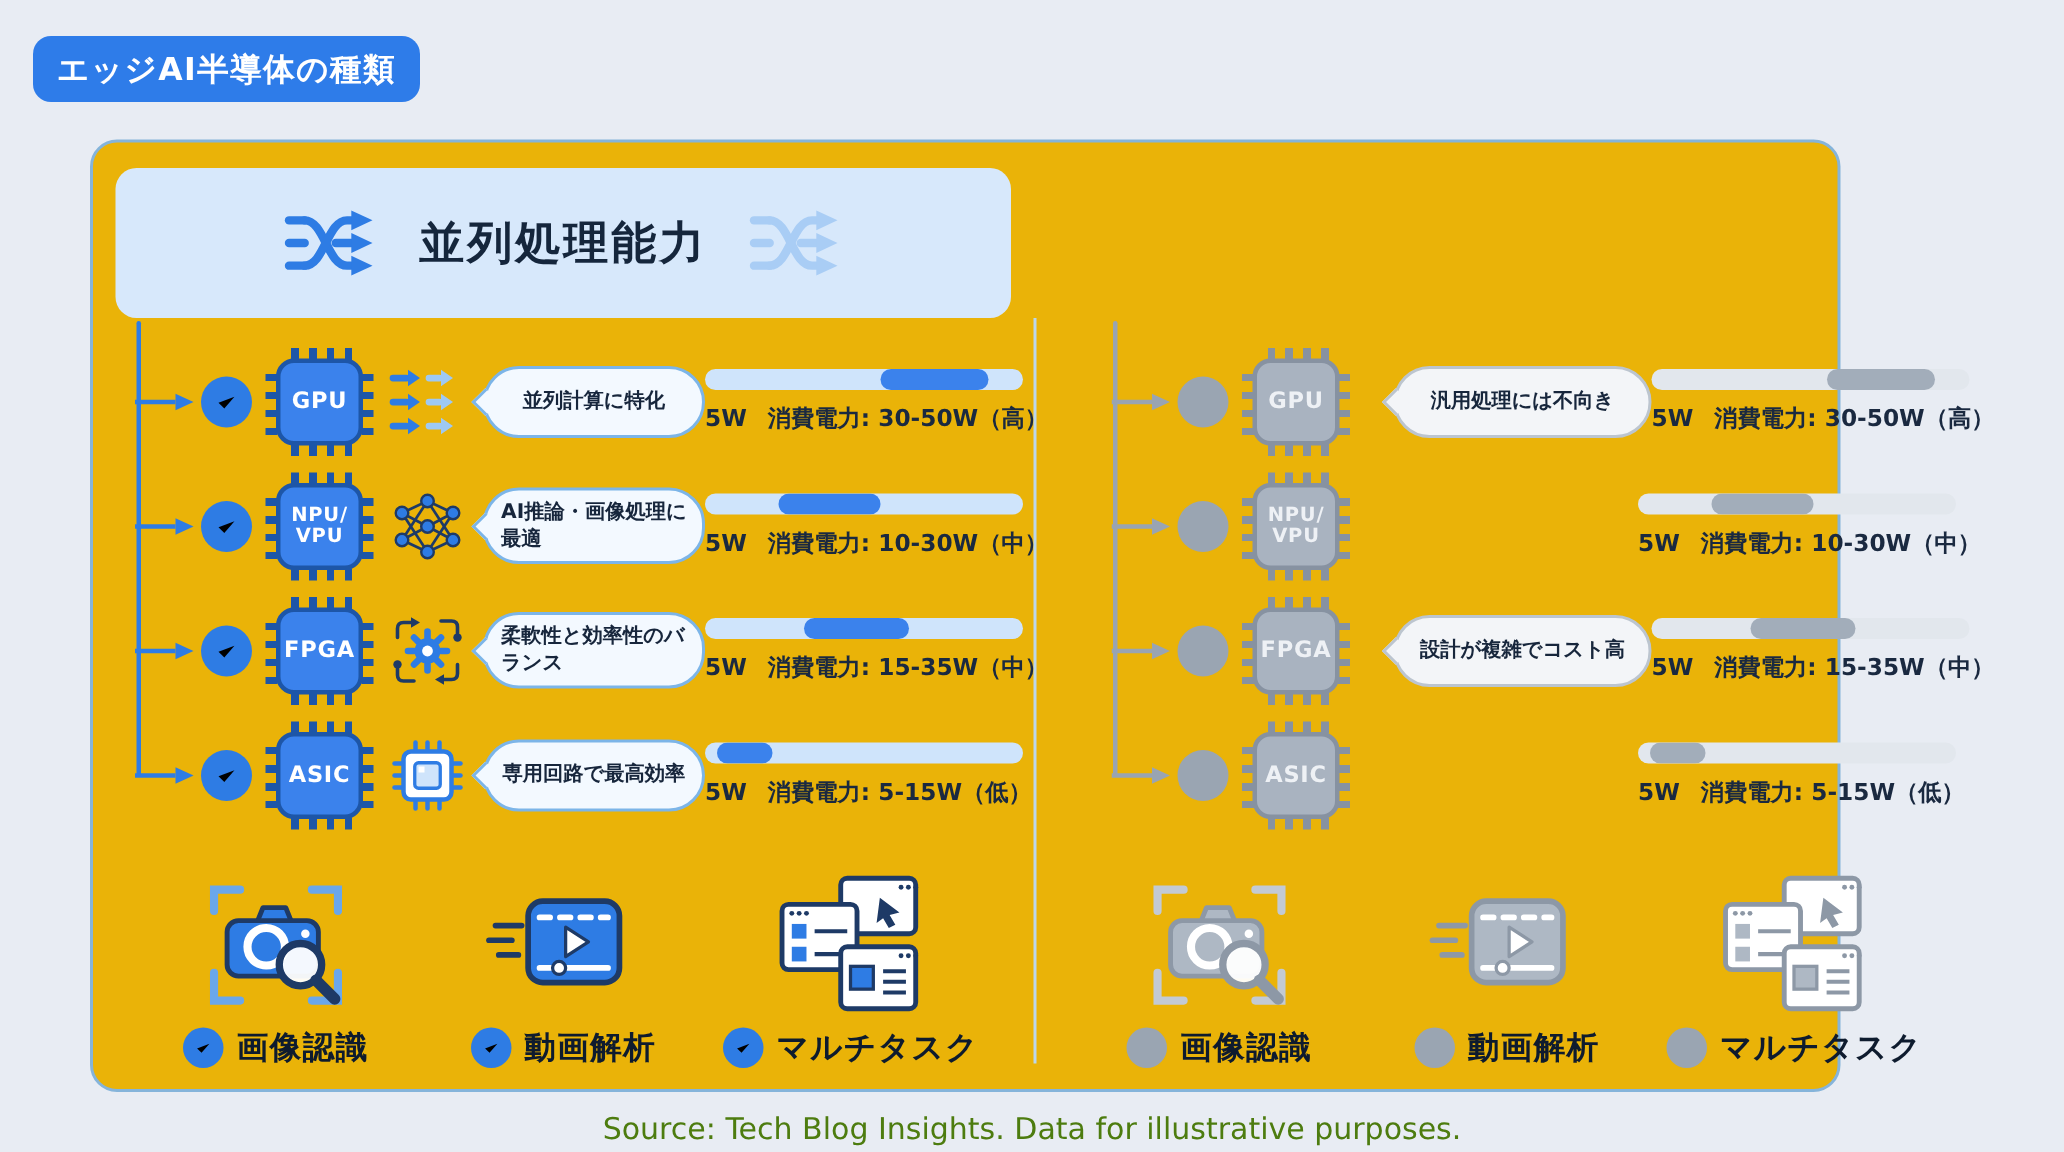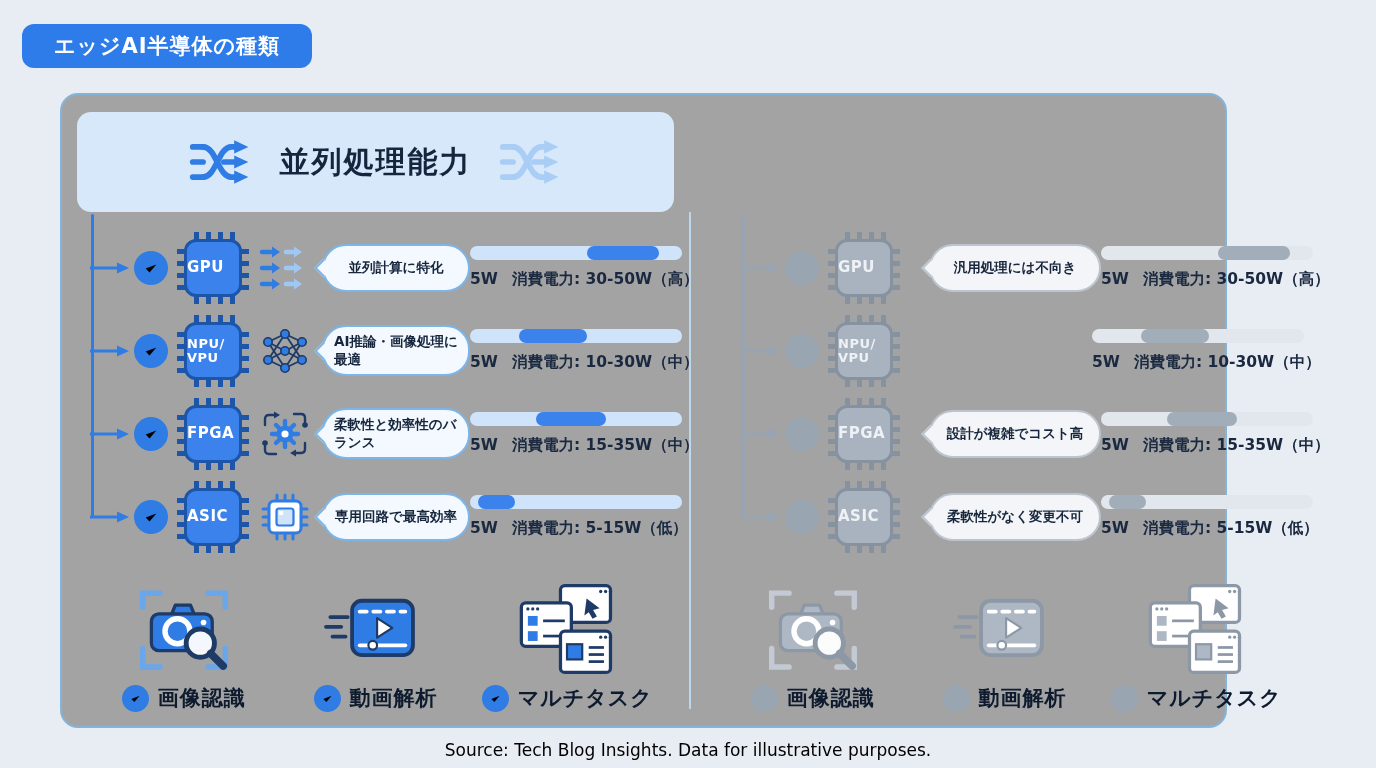--- a/index.html
+++ b/index.html
@@ -9,23 +9,23 @@
     --track-blue:#cfe4fb; --track-gray:#e2e7ed; --fill-gray:#a2adba;
     --bub-blue-bg:#f3f9ff; --bub-blue-bd:#7cb5e8;
     --bub-gray-bg:#f3f5f8; --bub-gray-bd:#bcc5cf;
     --ink-dark:#14253c;
   }
   *{box-sizing:border-box;margin:0;padding:0}
   html,body{width:1376px;height:768px;overflow:hidden}
   body{background:#e8ecf3;font-family:"DejaVu Sans","Liberation Sans",sans-serif;position:relative;color:var(--ink-dark)}
 
   .title-badge{position:absolute;left:22px;top:24px;background:#2e7ce9;color:#fff;
-    font-size:21px;font-weight:800;padding:8px 32px;border-radius:12px;letter-spacing:1px}
-
-  .board{position:absolute;left:60px;top:93px;width:1167px;height:635px;background:#a3a3a3;
+    font-size:21px;font-weight:800;padding:8px 16px;border-radius:12px;letter-spacing:1px}
+
+  .board{position:absolute;left:60px;top:93px;width:1167px;height:635px;background:#eab308;
     border:2px solid #85b4da;border-radius:18px}
 
   .divider{position:absolute;left:627px;top:117px;width:2px;height:497px;background:#bcd7ec}
 
   .panel{position:absolute;top:0;height:100%}
   .panel.left{left:0;width:627px}
   .panel.right{left:629px;width:627px}
 
   .band{position:absolute;top:17px;left:15px;right:15px;height:100px;border-radius:14px;
     display:flex;align-items:center;justify-content:center;gap:26px;
@@ -55,21 +55,21 @@
   .branch polygon{fill:currentColor}
 
   .status{width:34px;height:34px;border-radius:50%;flex:none;display:flex;align-items:center;justify-content:center}
   .status svg{width:22px;height:22px}
   .status.check{background:var(--blue)}
   .status.cross{background:#9aa5b2}
   .status.small{width:27px;height:27px}
   .status.small svg{width:17px;height:17px}
 
   .chip{position:relative;width:58px;height:58px;border-radius:12px;flex:none;margin:0 16px 0 16px;
-    display:flex;flex-direction:column;align-items:flex-start;justify-content:center;color:#fff;font-weight:800}
+    display:flex;flex-direction:column;align-items:center;justify-content:center;color:#fff;font-weight:800}
   .panel.left .chip{background:var(--blue-fill);border:3px solid var(--pin-blue);--pin:var(--pin-blue)}
   .panel.right .chip{background:#a9b3c0;border:3px solid var(--pin-gray);--pin:var(--pin-gray);color:#eef1f5}
   .chip b{font-size:15px;line-height:1.05;letter-spacing:.5px}
   .chip.two b{font-size:13px}
   .chip b:empty{display:none}
   .pin{position:absolute}
   .pin.pt{top:-10px;left:7px;width:41px;height:8px;background:repeating-linear-gradient(90deg,var(--pin) 0 5px,transparent 5px 12px)}
   .pin.pb{bottom:-10px;left:7px;width:41px;height:8px;background:repeating-linear-gradient(90deg,var(--pin) 0 5px,transparent 5px 12px)}
   .pin.pl{left:-10px;top:7px;width:8px;height:41px;background:repeating-linear-gradient(0deg,var(--pin) 0 5px,transparent 5px 12px)}
   .pin.pr{right:-10px;top:7px;width:8px;height:41px;background:repeating-linear-gradient(0deg,var(--pin) 0 5px,transparent 5px 12px)}
@@ -104,21 +104,21 @@
   .cap .cap-icon{width:112px;height:102px;display:flex;align-items:center;justify-content:center}
   .cap .cap-icon svg{width:108px;height:100px}
   .cap-label{display:flex;align-items:center;gap:9px;margin-top:4px;font-size:21px;font-weight:800;color:#0e1b2e;letter-spacing:1px}
 
   .tone-blue{--main:#2e7ce4;--ink:#1e3a66;--soft:#9ec9f4;--softbg:#cfe4fb;--softstroke:#6aa7ea}
   .tone-gray{--main:#aeb8c4;--ink:#8d98a6;--soft:#cdd4dc;--softbg:#e3e7ec;--softstroke:#c3cad4}
 
   .head-icon{width:66px;height:50px}
   .head-arrow{width:64px;height:16px}
 
-  .source{position:absolute;left:0;right:0;top:740px;text-align:center;font-size:17px;color:#000000}
+  .source{position:absolute;left:0;right:0;top:740px;text-align:center;font-size:20px;color:#4d7c0f}
   .hidden-defs{position:absolute;width:0;height:0;overflow:hidden}
 </style>
 </head>
 <body>
 
 <svg class="hidden-defs" aria-hidden="true">
     <defs>
   <symbol id="sym-shuffle" viewBox="0 0 70 52">
     <g stroke="currentColor" stroke-width="6" stroke-linecap="round" fill="none">
       <path d="M5 10 H16"></path>
@@ -628,23 +628,20 @@
               <use href="#sym-cross"></use>
             </svg>
           </span>
         <span class="chip">
             <i class="pin pt"></i>
             <i class="pin pb"></i>
             <i class="pin pl"></i>
             <i class="pin pr"></i>
             <b>ASIC</b>
           </span>
-        <span class="bubble">
-            <span>柔軟性がなく変更不可</span>
-          </span>
         <span class="bargrp">
           <span class="track">
               <span class="fill" style="left: 4%; width: 17%;"></span>
             </span>
           <span class="barline">
               <b>5W</b>
               <b>消費電力: 5-15W（低）</b>
             </span>
         </span>
       </div>

